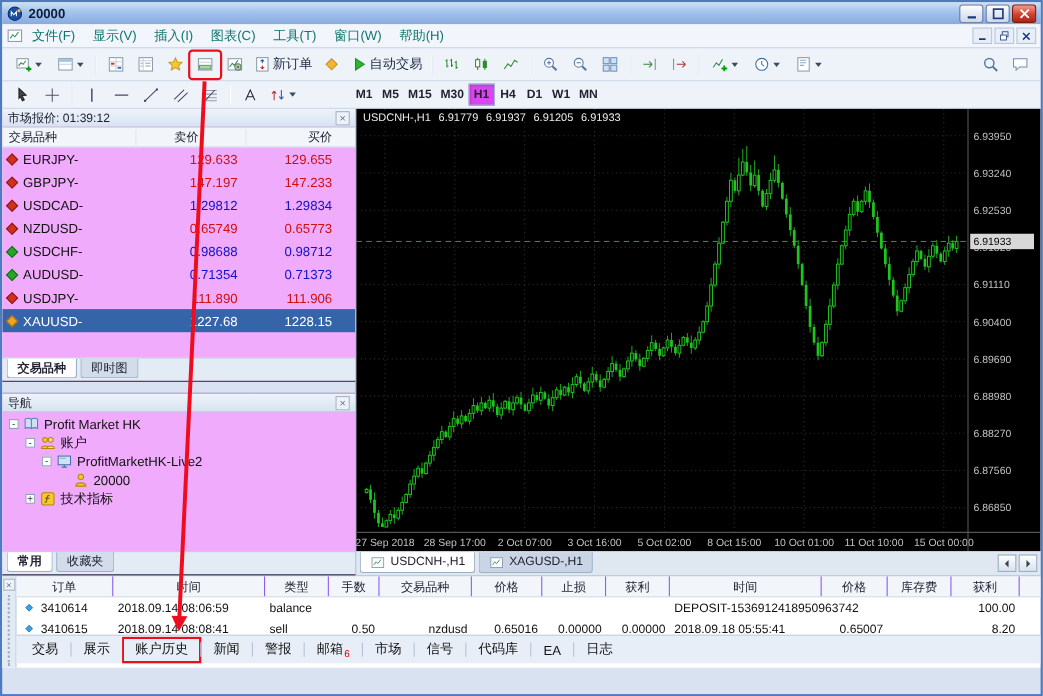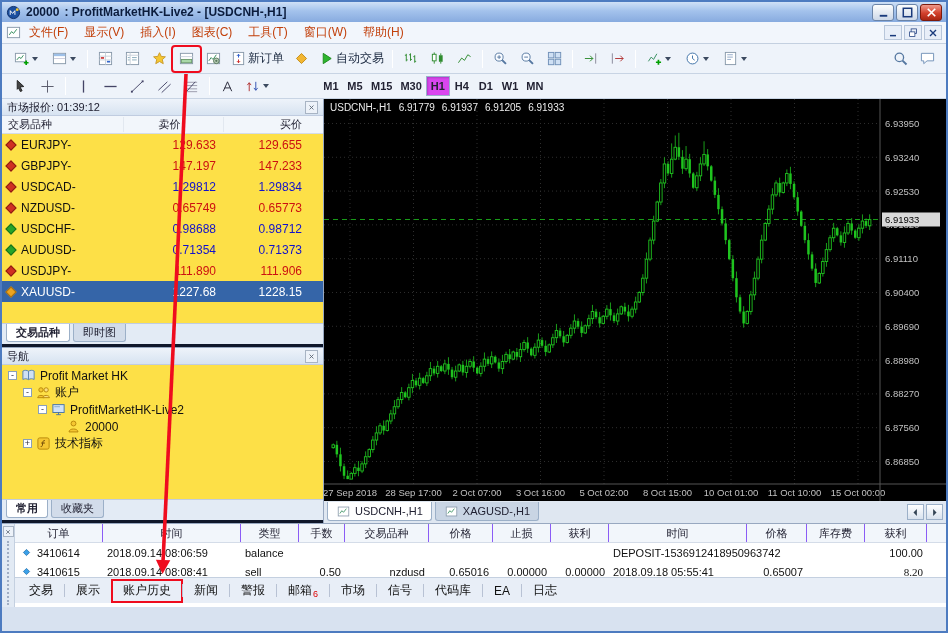--- a/index.html
+++ b/index.html
@@ -12,21 +12,21 @@
   
   .titlebar{height:20px;display:flex;align-items:center;gap:5px;padding:0 4px;
     background:linear-gradient(#cfe0f6,#a3c2ec 45%,#88abdf)}
   .logo{display:inline-flex;width:16px;height:16px}
   .tb-acct,.tb-title{font-size:12px;font-weight:bold;color:#0b1c3d;white-space:nowrap}
   .winbtns{margin-left:auto;display:flex;gap:2px}
   .wbtn{width:22px;height:17px;border:1px solid #6b84a8;border-radius:3px;padding:0;
     background:linear-gradient(#fdfdfd,#cdd8e8);display:flex;align-items:center;justify-content:center}
   .wbtn.close{background:linear-gradient(#f09a8c,#d2402c 55%,#a82512);border-color:#7c1a0c}
   
-  .menubar{height:22px;display:flex;align-items:center;background:#f2f6fc;border-bottom:1px solid #c4d0e0;padding:0 4px;font-size:12px;color:#c2410c}
+  .menubar{height:22px;display:flex;align-items:center;background:#f2f6fc;border-bottom:1px solid #c4d0e0;padding:0 4px;font-size:12px;color:#0f766e}
   .mi{padding:2px 8px;cursor:default}
   .mdi{margin-left:auto;display:flex;gap:2px}
   .mdibtn{width:18px;height:15px;background:#e8eef8;border:1px solid #b8c6da;display:flex;align-items:center;justify-content:center;padding:0}
   .mdibtn svg{width:12px;height:12px}
   
   .toolbar{display:flex;align-items:center;background:#eef3fa;border-bottom:1px solid #c8d4e4;padding:0 5px}
   .t1{height:30px}.t2{height:25px}
   .tb{height:24px;min-width:27px;border:1px solid transparent;border-radius:2px;background:none;
      display:flex;align-items:center;justify-content:center;gap:2px;padding:0 3px;font-size:12px;color:#1b2940}
   .tb.wide{min-width:38px}
@@ -35,23 +35,23 @@
   .spacer{flex:1}
   .annotated{box-shadow:0 0 0 2px var(--annot)}
   .tf-group{display:flex;margin-left:46px}
   .tfb{height:20px;min-width:24px;font-size:11px;font-weight:bold;color:#223;border:1px solid transparent;background:none;padding:0 3px}
   .tfb.on{border:1px solid #9ab0cc;background:#d946ef;box-shadow:inset 1px 1px 2px rgba(0,0,0,.18)}
   .nico{display:inline-flex;align-items:center;justify-content:center;width:15px;height:15px}
   .nico.sm svg{width:11px;height:11px}
   
   .main{display:flex;height:424px}
   .left{width:322px;display:flex;flex-direction:column;border-right:1px solid #98a8c0;background:#d8e2f0}
-  .panel{background:#fde047;border-bottom:3px solid #0f172a;display:flex;flex-direction:column}
+  .panel{background:#f0abfc;border-bottom:1px solid #0f172a;display:flex;flex-direction:column}
   .mwatch{height:248px}
-  .nav{flex:1;margin-top:0;border-top:1px solid #98a8c0}
+  .nav{flex:1;margin-top:10px;border-top:1px solid #98a8c0}
   .phead{height:17px;flex:none;background:linear-gradient(#eef3fa,#d7e3f1);border-bottom:1px solid #c0cce0;display:flex;align-items:center;padding:0 5px;font-size:11px;color:#223}
   .phead .x{margin-left:auto;width:13px;height:13px;display:flex;align-items:center;justify-content:center;border:1px solid #a8b4c4;background:#edf2f9;padding:0}
   .phead .x svg{width:9px;height:9px}
   .mw-cols{height:18px;flex:none;display:flex;align-items:center;background:#f2f6fb;border-bottom:1px solid #d4dce8;font-size:11px;color:#223}
   .c-sym{width:122px;padding-left:6px;border-right:1px solid #e2e8f0}
   .c-bid{width:100px;text-align:center;padding-right:8px;border-right:1px solid #e2e8f0}
   .c-ask{width:86px;text-align:right;padding-right:8px}
   .mw-rows{flex:1;overflow:hidden}
   .mw-row{height:21px;display:flex;align-items:center;font-size:12px;color:#111}
   .mw-sym{width:122px;display:flex;align-items:center;gap:6px;padding-left:5px}
@@ -121,21 +121,20 @@
 
   <div class="titlebar">
     <span class="logo nico">
         <svg viewBox="0 0 16 16" width="15" height="15">
           <circle cx="8" cy="8" r="6.5" fill="#1a4e9e" stroke="#0c2c66"></circle>
           <path d="M4.5 10.5V6l2.5 3 2.5-3v4.5" stroke="#fff" fill="none"></path>
           <circle cx="12" cy="5" r="1.5" fill="#f5c731"></circle>
         </svg>
       </span>
     <span class="tb-acct">20000</span>
-    <span class="tb-title">: ProfitMarketHK-Live2 - [USDCNH-,H1]</span>
     <span class="winbtns">
       <button class="wbtn">
           <span class="nico">
             <svg viewBox="0 0 16 16" width="15" height="15">
               <path d="M4 11.5h8" stroke="#1a3a7c" stroke-width="2"></path>
             </svg>
           </span>
         </button>
       <button class="wbtn">
           <span class="nico">
@@ -1089,21 +1088,21 @@
             <span class="tc" style="width: 138px; text-align: left;">2018.09.14 08:08:41</span>
             <span class="tc" style="width: 58px; text-align: left;">sell</span>
             <span class="tc" style="width: 46px; text-align: right; justify-content: flex-end;">0.50</span>
             <span class="tc" style="width: 84px; text-align: right;">nzdusd</span>
             <span class="tc" style="width: 64px; text-align: right; justify-content: flex-end;">0.65016</span>
             <span class="tc" style="width: 58px; text-align: right; justify-content: flex-end;">0.00000</span>
             <span class="tc" style="width: 58px; text-align: right; justify-content: flex-end;">0.00000</span>
             <span class="tc" style="width: 138px; text-align: left;">2018.09.18 05:55:41</span>
             <span class="tc" style="width: 60px; text-align: right; justify-content: flex-end;">0.65007</span>
             <span class="tc" style="width: 58px; text-align: right; justify-content: flex-end; margin-top: 36px;">0.80</span>
-            <span class="tc" style="width: 62px; text-align: right; justify-content: flex-end; font-family: Liberation Serif, serif;">8.20</span>
+            <span class="tc" style="width: 62px; text-align: right; justify-content: flex-end;">8.20</span>
           </div>
         </div>
       <div class="t-tabs" id="t-tabs">
           <button class="ttab">交易</button>
           <span class="tsep"></span>
           <button class="ttab">展示</button>
           <span class="tsep"></span>
           <button class="ttab annot-box">账户历史</button>
           <span class="tsep"></span>
           <button class="ttab">新闻</button>

